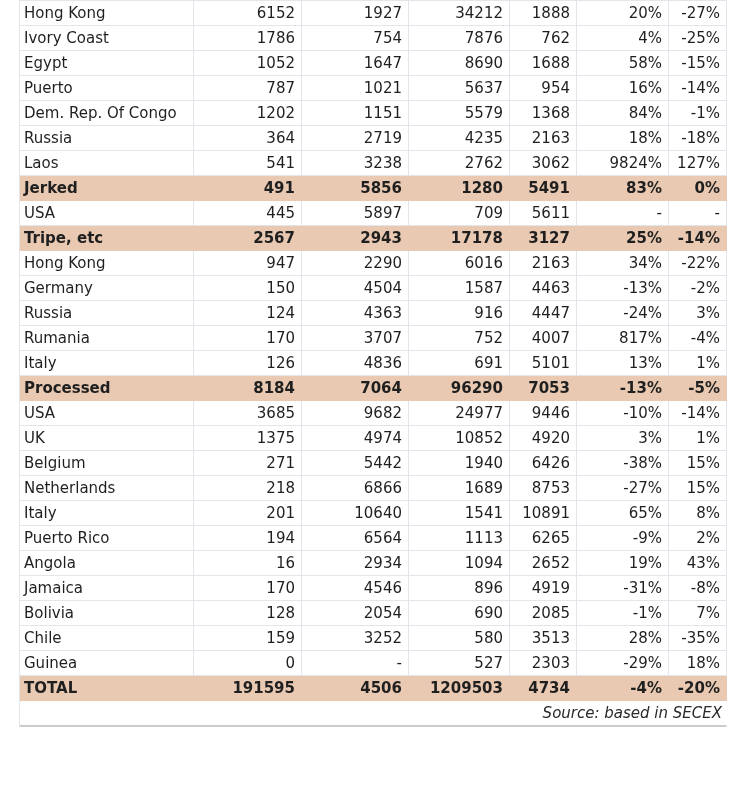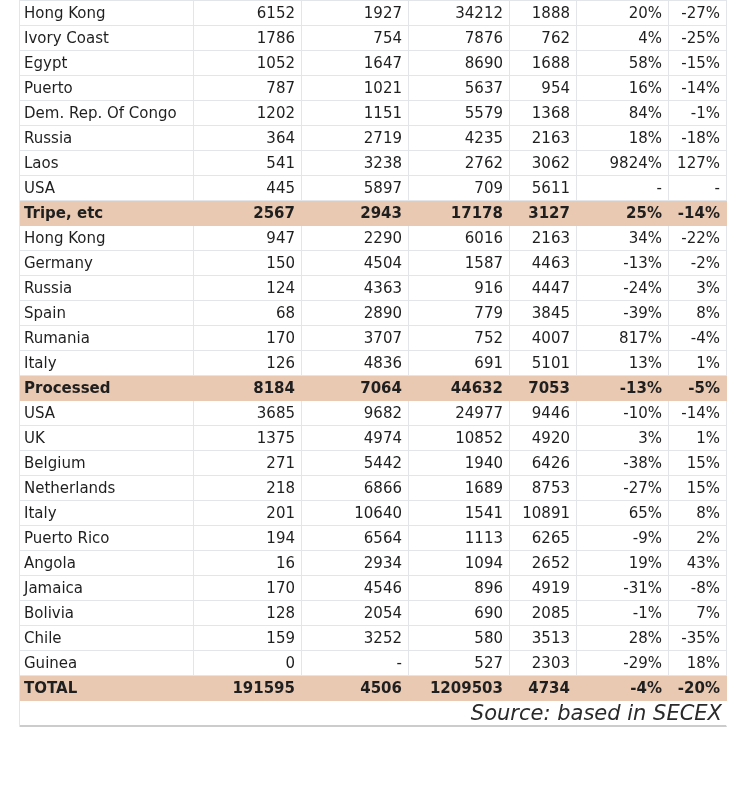--- a/index.html
+++ b/index.html
@@ -38,21 +38,21 @@
   tr.section td, tr.total td{
     background:var(--highlight);
     border-right-color:var(--highlight);
     border-bottom-color:var(--highlight);
     font-weight:bold;
   }
   tr.source-row td{
     height:24px;
     text-align:right;
     font-style:italic;
-    font-size:21px;
+    font-size:15px;
     padding-right:4px;
     color:#2a2a2a;
     border-right:1px solid #ffffff;
     border-bottom:2px solid var(--source-line);
     background:#ffffff;
   }
 </style>
 </head>
 <body>
 
@@ -124,20 +124,29 @@
         </tr>
         <tr class="country">
           <td class="label-cell">Laos</td>
           <td class="num-cell">541</td>
           <td class="num-cell">3238</td>
           <td class="num-cell">2762</td>
           <td class="num-cell">3062</td>
           <td class="num-cell">9824%</td>
           <td class="num-cell">127%</td>
         </tr>
+        <tr class="section">
+          <td class="label-cell">Jerked</td>
+          <td class="num-cell">491</td>
+          <td class="num-cell">5856</td>
+          <td class="num-cell">1280</td>
+          <td class="num-cell">5491</td>
+          <td class="num-cell">83%</td>
+          <td class="num-cell">0%</td>
+        </tr>
         <tr class="country">
           <td class="label-cell">USA</td>
           <td class="num-cell">445</td>
           <td class="num-cell">5897</td>
           <td class="num-cell">709</td>
           <td class="num-cell">5611</td>
           <td class="num-cell">-</td>
           <td class="num-cell">-</td>
         </tr>
         <tr class="section">
@@ -170,29 +179,20 @@
         <tr class="country">
           <td class="label-cell">Russia</td>
           <td class="num-cell">124</td>
           <td class="num-cell">4363</td>
           <td class="num-cell">916</td>
           <td class="num-cell">4447</td>
           <td class="num-cell">-24%</td>
           <td class="num-cell">3%</td>
         </tr>
         <tr class="country">
-          <td class="label-cell">Spain</td>
-          <td class="num-cell">68</td>
-          <td class="num-cell">2890</td>
-          <td class="num-cell">779</td>
-          <td class="num-cell">3845</td>
-          <td class="num-cell">-39%</td>
-          <td class="num-cell">8%</td>
-        </tr>
-        <tr class="country">
           <td class="label-cell">Rumania</td>
           <td class="num-cell">170</td>
           <td class="num-cell">3707</td>
           <td class="num-cell">752</td>
           <td class="num-cell">4007</td>
           <td class="num-cell">817%</td>
           <td class="num-cell">-4%</td>
         </tr>
         <tr class="country">
           <td class="label-cell">Italy</td>
@@ -200,21 +200,21 @@
           <td class="num-cell">4836</td>
           <td class="num-cell">691</td>
           <td class="num-cell">5101</td>
           <td class="num-cell">13%</td>
           <td class="num-cell">1%</td>
         </tr>
         <tr class="section">
           <td class="label-cell">Processed</td>
           <td class="num-cell">8184</td>
           <td class="num-cell">7064</td>
-          <td class="num-cell">44632</td>
+          <td class="num-cell">96290</td>
           <td class="num-cell">7053</td>
           <td class="num-cell">-13%</td>
           <td class="num-cell">-5%</td>
         </tr>
         <tr class="country">
           <td class="label-cell">USA</td>
           <td class="num-cell">3685</td>
           <td class="num-cell">9682</td>
           <td class="num-cell">24977</td>
           <td class="num-cell">9446</td>

